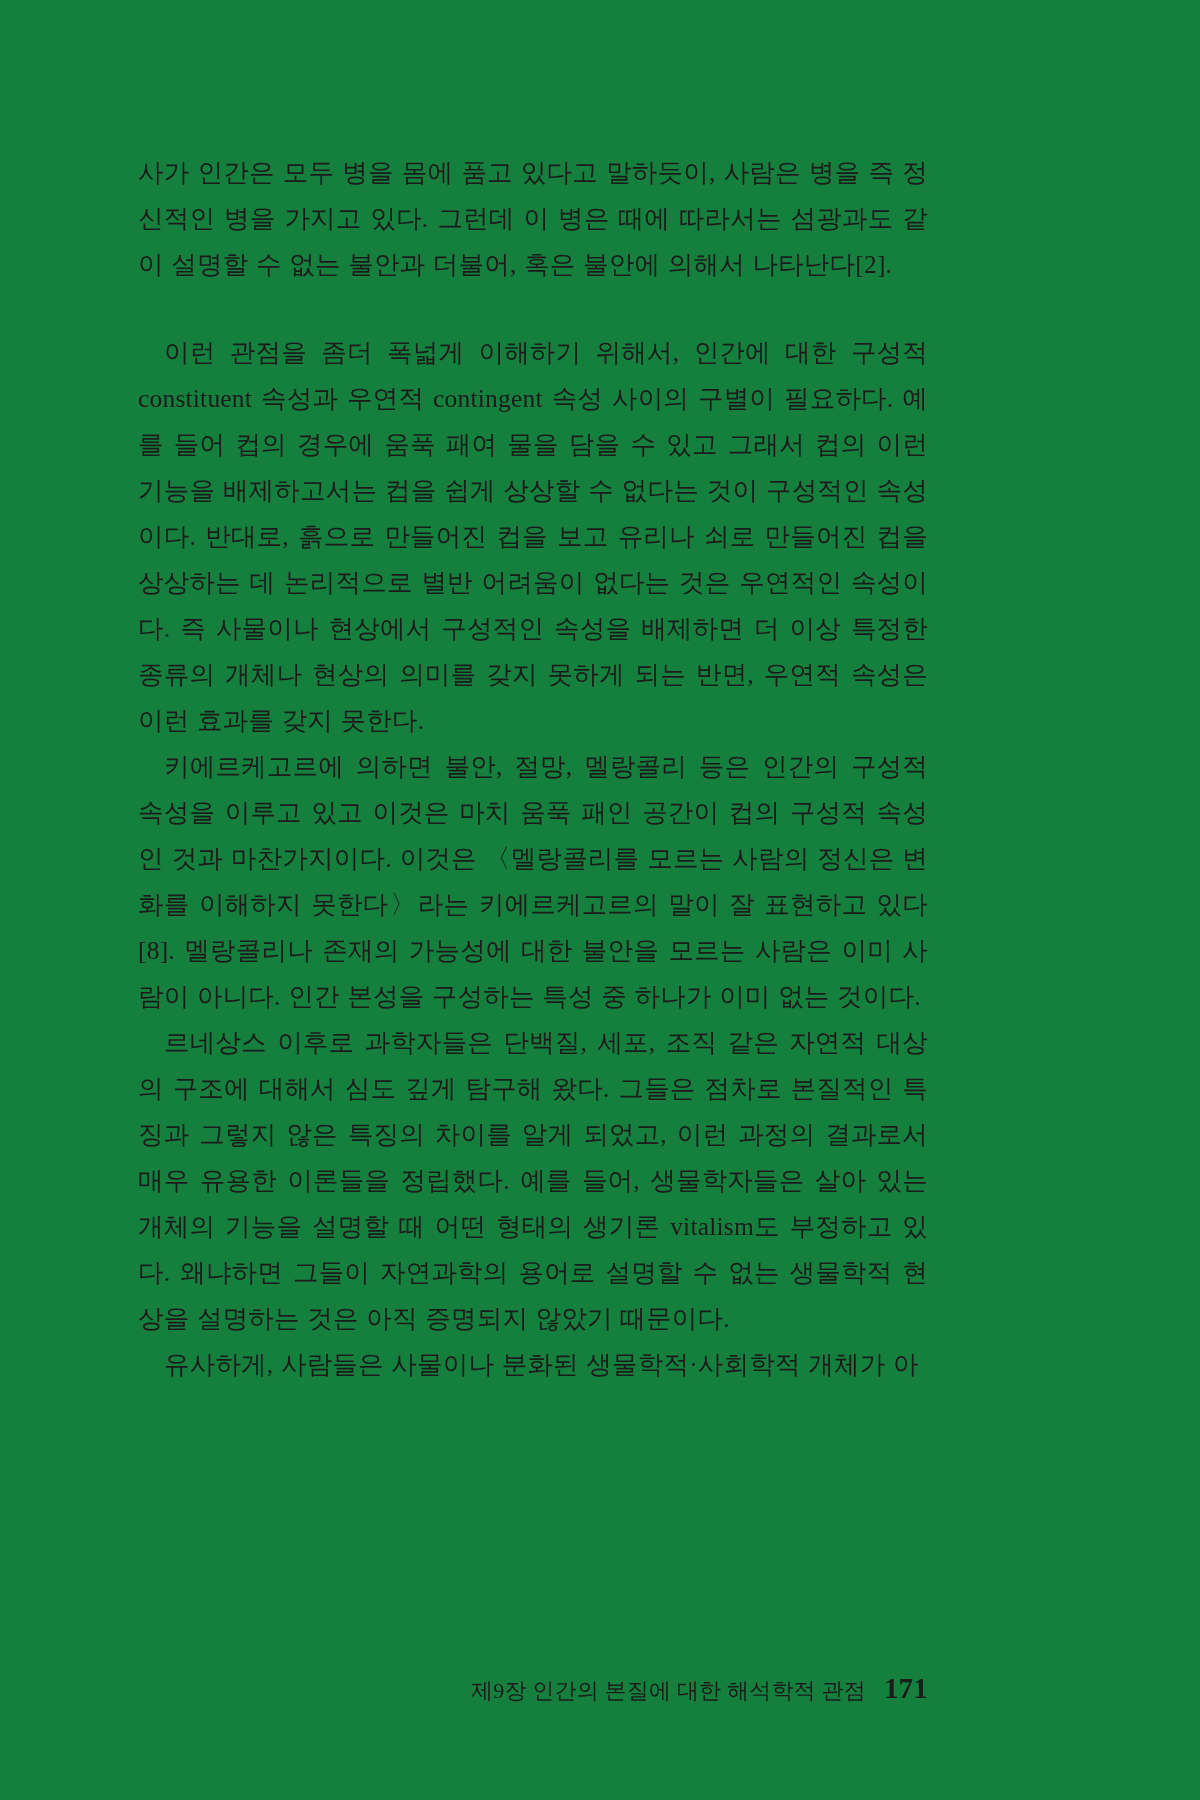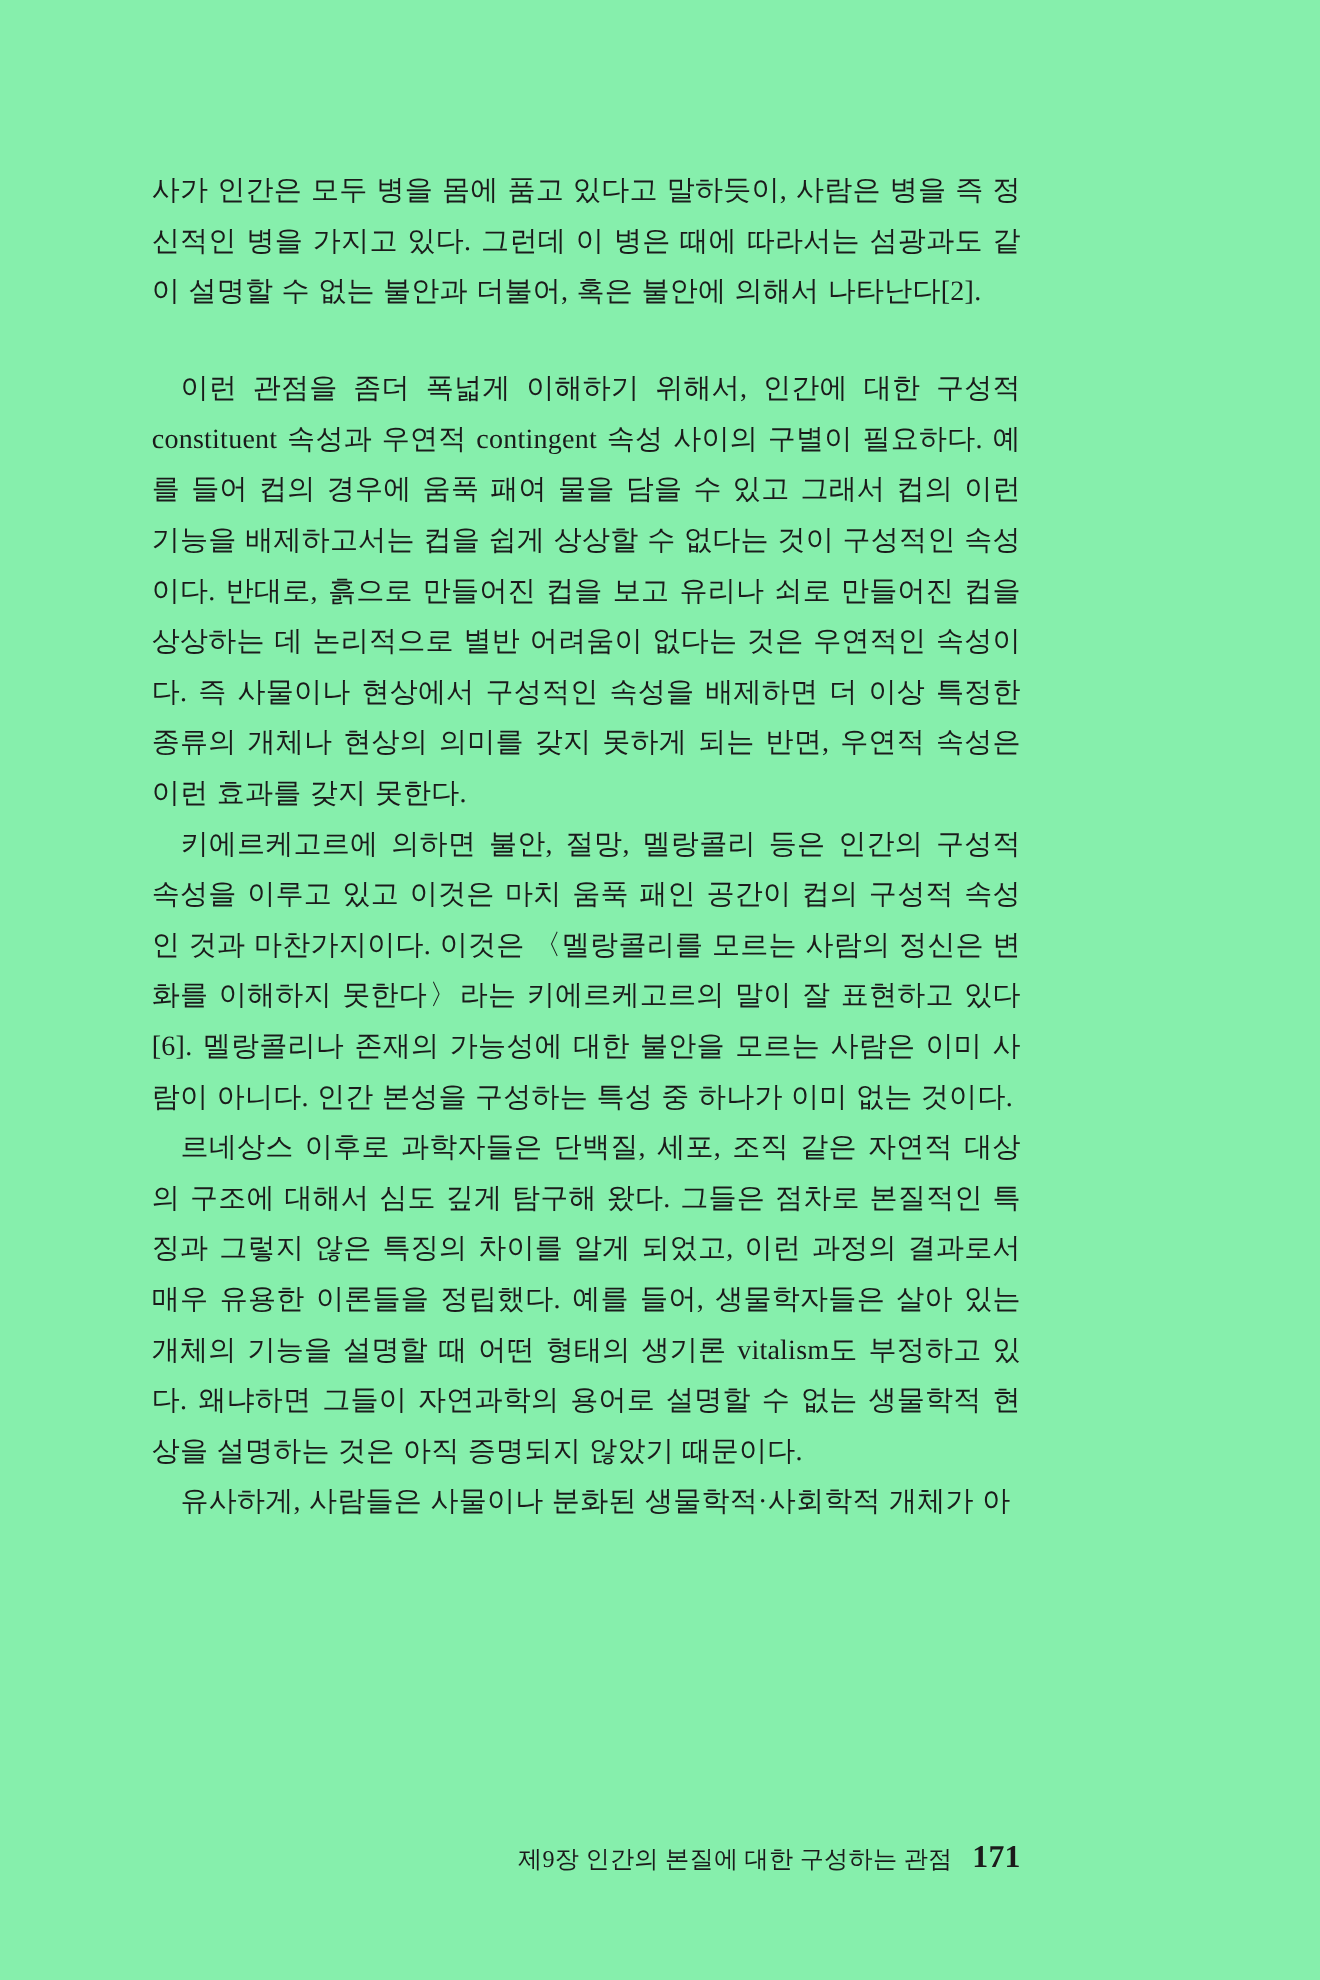--- a/index.html
+++ b/index.html
@@ -11,21 +11,21 @@
     width: 1200px;
     height: 1800px;
     font-family: "Liberation Serif", serif;
     color: #141414;
     overflow: hidden;
   }
   .page {
     position: relative;
     width: 1200px;
     height: 1800px;
-    background: #86efac;
+    background: #15803d;
   }
   .content {
     position: absolute;
     left: 138px;
     top: 150px;
     width: 790px;
   }
   .para {
     margin: 0 0 0 0;
     font-size: 25.5px;
@@ -60,21 +60,21 @@
     font-size: 29px;
   }
 </style>
 </head>
 <body>
 
 <div class="page">
   <div class="content">
     <p class="para first-block">사가 인간은 모두 병을 몸에 품고 있다고 말하듯이, 사람은 병을 즉 정신적인 병을 가지고 있다. 그런데 이 병은 때에 따라서는 섬광과도 같이 설명할 수 없는 불안과 더불어, 혹은 불안에 의해서 나타난다[2].</p>
     <p class="para indent">이런 관점을 좀더 폭넓게 이해하기 위해서, 인간에 대한 구성적 constituent 속성과 우연적 contingent 속성 사이의 구별이 필요하다. 예를 들어 컵의 경우에 움푹 패여 물을 담을 수 있고 그래서 컵의 이런 기능을 배제하고서는 컵을 쉽게 상상할 수 없다는 것이 구성적인 속성이다. 반대로, 흙으로 만들어진 컵을 보고 유리나 쇠로 만들어진 컵을 상상하는 데 논리적으로 별반 어려움이 없다는 것은 우연적인 속성이다. 즉 사물이나 현상에서 구성적인 속성을 배제하면 더 이상 특정한 종류의 개체나 현상의 의미를 갖지 못하게 되는 반면, 우연적 속성은 이런 효과를 갖지 못한다.</p>
-    <p class="para indent">키에르케고르에 의하면 불안, 절망, 멜랑콜리 등은 인간의 구성적 속성을 이루고 있고 이것은 마치 움푹 패인 공간이 컵의 구성적 속성인 것과 마찬가지이다. 이것은 〈멜랑콜리를 모르는 사람의 정신은 변화를 이해하지 못한다〉라는 키에르케고르의 말이 잘 표현하고 있다[6]. 멜랑콜리나 존재의 가능성에 대한 불안을 모르는 사람은 이미 사람이 아니다. 인간 본성을 구성하는 특성 중 하나가 이미 없는 것이다.</p>
+    <p class="para indent">키에르케고르에 의하면 불안, 절망, 멜랑콜리 등은 인간의 구성적 속성을 이루고 있고 이것은 마치 움푹 패인 공간이 컵의 구성적 속성인 것과 마찬가지이다. 이것은 〈멜랑콜리를 모르는 사람의 정신은 변화를 이해하지 못한다〉라는 키에르케고르의 말이 잘 표현하고 있다[8]. 멜랑콜리나 존재의 가능성에 대한 불안을 모르는 사람은 이미 사람이 아니다. 인간 본성을 구성하는 특성 중 하나가 이미 없는 것이다.</p>
     <p class="para indent">르네상스 이후로 과학자들은 단백질, 세포, 조직 같은 자연적 대상의 구조에 대해서 심도 깊게 탐구해 왔다. 그들은 점차로 본질적인 특징과 그렇지 않은 특징의 차이를 알게 되었고, 이런 과정의 결과로서 매우 유용한 이론들을 정립했다. 예를 들어, 생물학자들은 살아 있는 개체의 기능을 설명할 때 어떤 형태의 생기론 vitalism도 부정하고 있다. 왜냐하면 그들이 자연과학의 용어로 설명할 수 없는 생물학적 현상을 설명하는 것은 아직 증명되지 않았기 때문이다.</p>
     <p class="para indent">유사하게, 사람들은 사물이나 분화된 생물학적·사회학적 개체가 아</p>
   </div>
 
   <div class="footer">
-    <span class="chapter">제9장 인간의 본질에 대한 구성하는 관점</span><span class="pageno">171</span>
+    <span class="chapter">제9장 인간의 본질에 대한 해석학적 관점</span><span class="pageno">171</span>
   </div>
 </div>
 
 </body></html>

